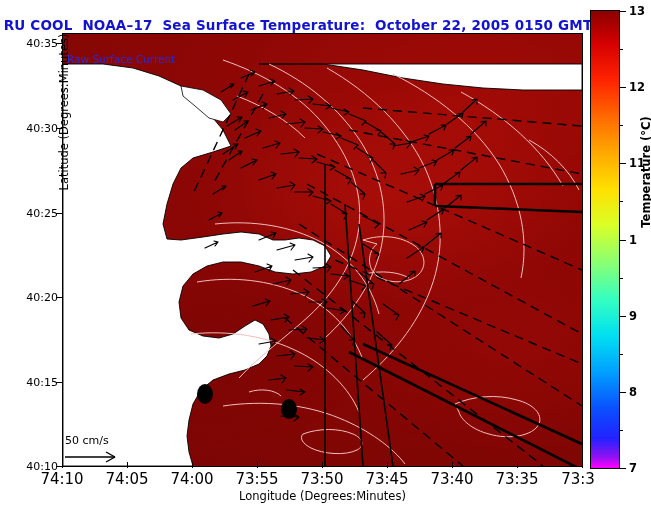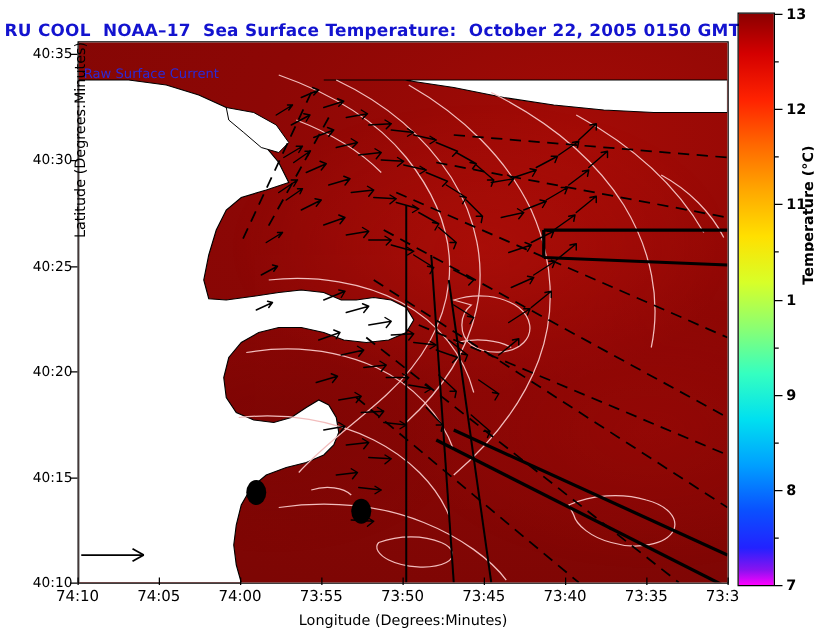--- a/index.html
+++ b/index.html
@@ -26,21 +26,21 @@
          linear-gradient(180deg,#8c0705 0%, #7e0604 55%, #870705 100%);
   }
   .sst-mod{position:absolute;inset:0;opacity:.55;
        background:
          radial-gradient(55% 38% at 62% 38%, rgba(190,20,12,.85) 0%, rgba(140,8,6,0) 70%),
          radial-gradient(40% 30% at 30% 72%, rgba(120,5,4,.9) 0%, rgba(120,5,4,0) 75%),
          radial-gradient(50% 34% at 88% 72%, rgba(165,12,8,.7) 0%, rgba(165,12,8,0) 75%);}
   svg.layer{position:absolute;left:0;top:0;width:519px;height:432px;display:block;}
 
   
-  .xtick-lab{position:absolute;top:470px;font-size:12px;color:#000;
+  .xtick-lab{position:absolute;top:470px;font-size:15px;color:#000;
              transform:translateX(-50%);white-space:nowrap;}
   .ytick-lab{position:absolute;left:58px;font-size:11px;color:#000;
              transform:translate(-100%,-50%);white-space:nowrap;}
   .tick{position:absolute;background:#000;}
   .xlabel{position:absolute;left:62px;top:489px;width:521px;text-align:center;
           font-size:11.5px;color:#000;}
   .ylabel{position:absolute;left:-66px;top:105px;width:260px;text-align:center;
           font-size:11.5px;color:#000;transform:rotate(-90deg);
           transform-origin:50% 50%;}
 
@@ -267,20 +267,21 @@
       <svg class="layer" viewBox="0 0 519 432" preserveAspectRatio="none">
         <ellipse cx="142" cy="360" rx="8" ry="10" fill="#000"></ellipse>
         <ellipse cx="226" cy="375" rx="8" ry="10" fill="#000"></ellipse>
       </svg>
 
       <div class="annot">
         <div>Raw Surface Current</div>
       </div>
 
       <div class="vkey">
+        <div class="vlab">50 cm/s</div>
         <svg width="110" height="20" viewBox="0 0 110 20">
           <g stroke="#000" stroke-width="1.4" fill="none">
             <path d="M6,10 L56,10"></path>
             <path d="M56,10 L47,5"></path>
             <path d="M56,10 L47,15"></path>
           </g>
         </svg>
       </div>
 
     </div>

